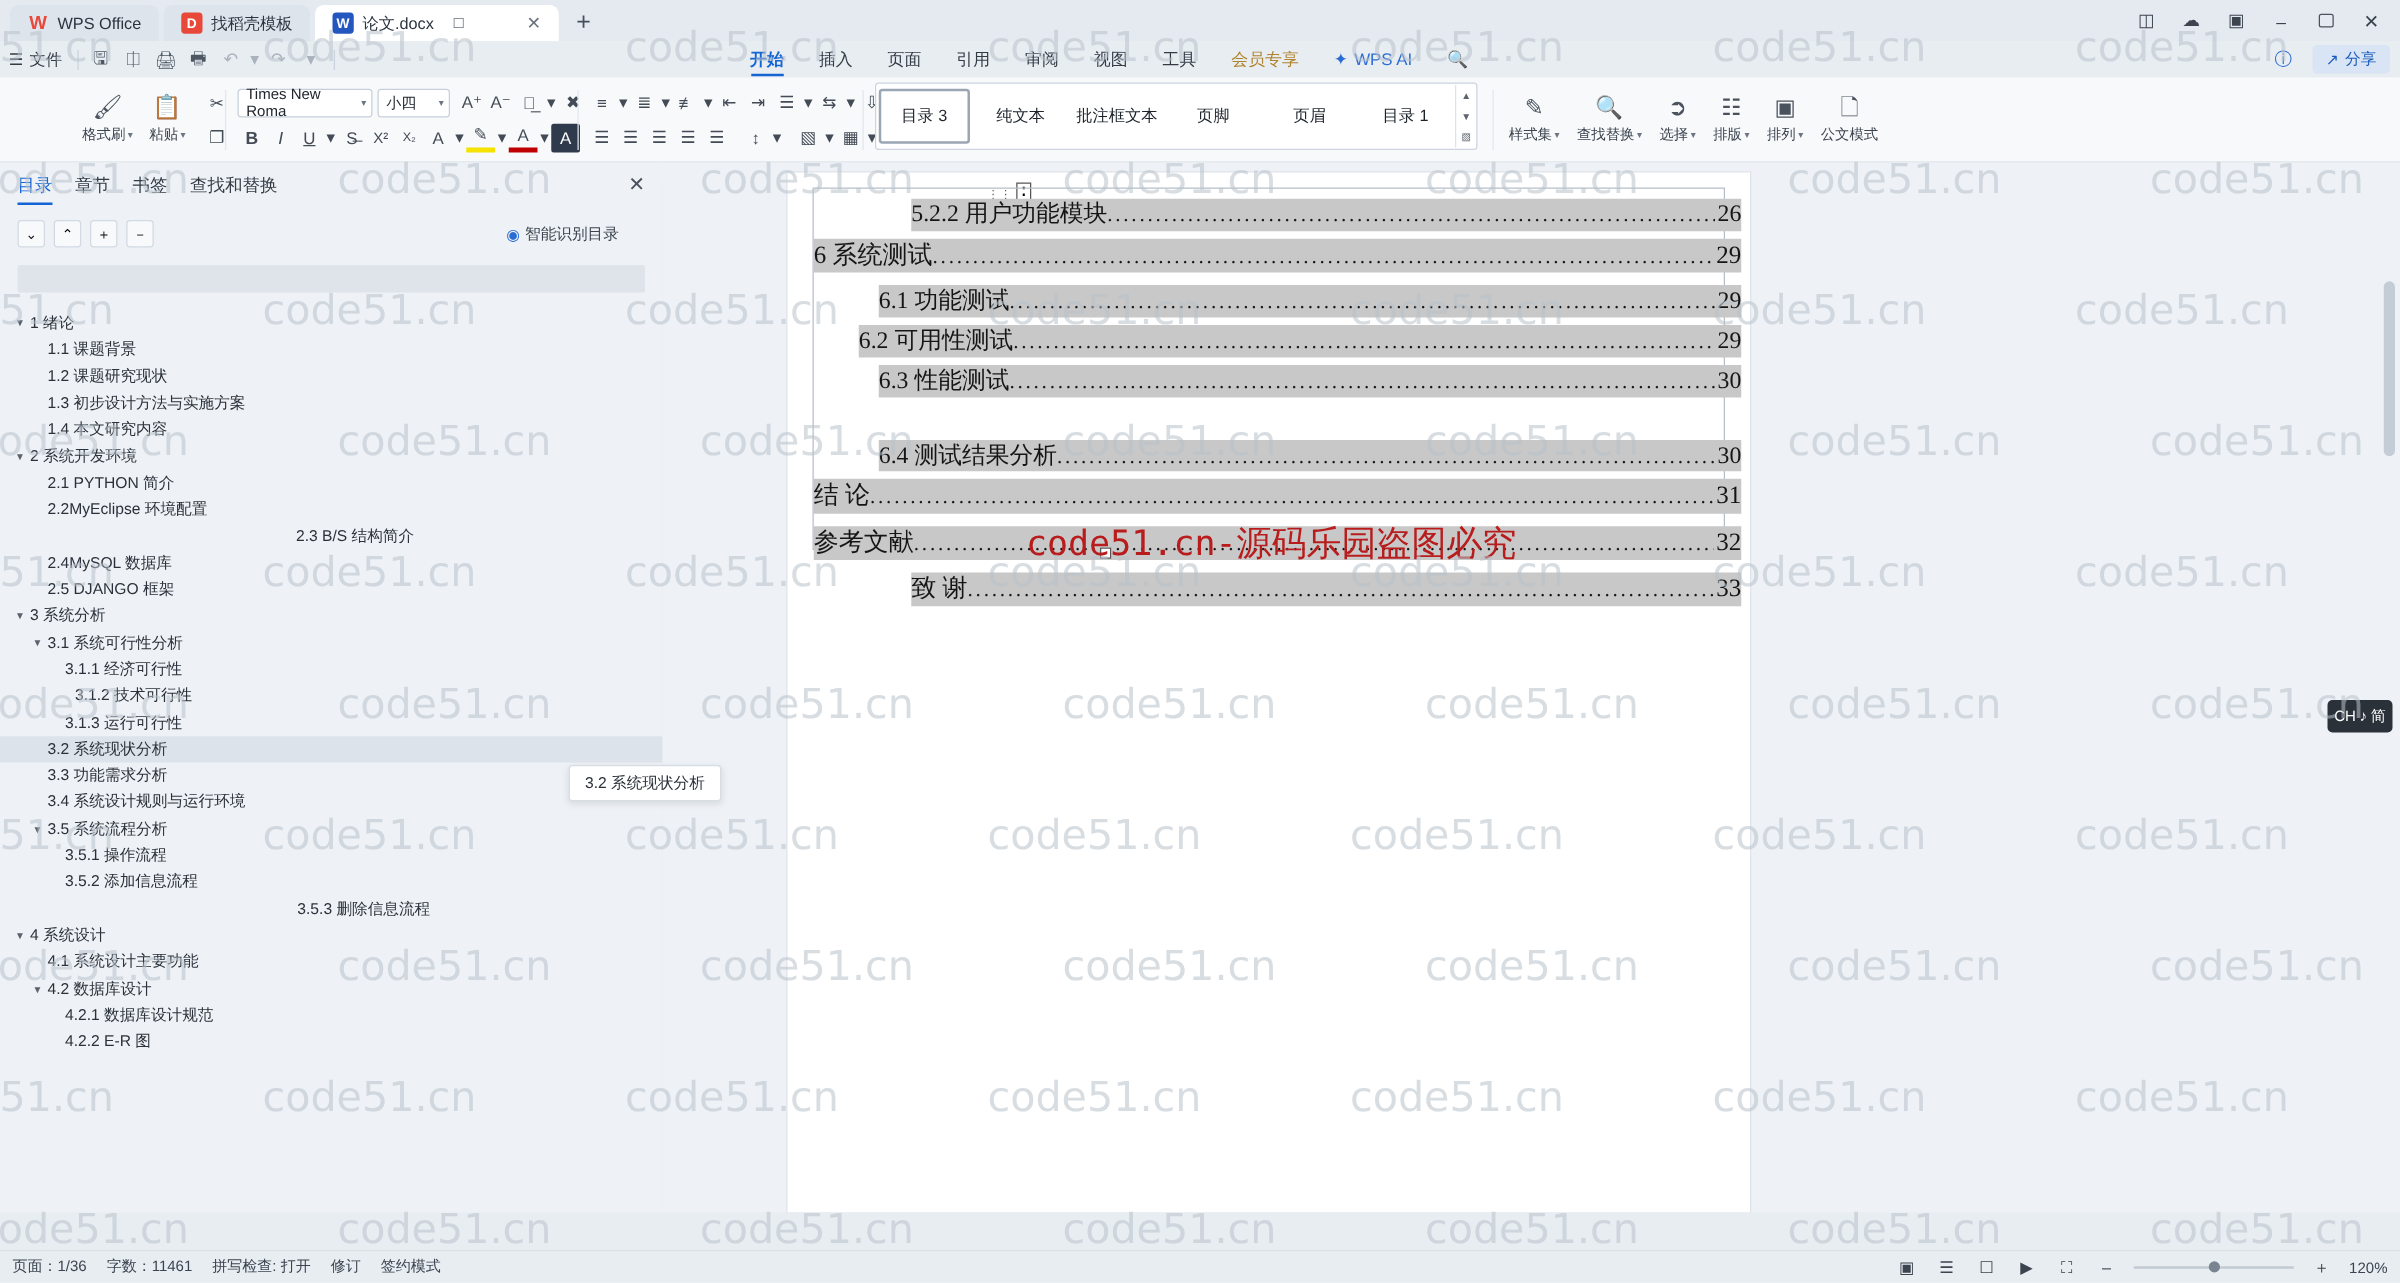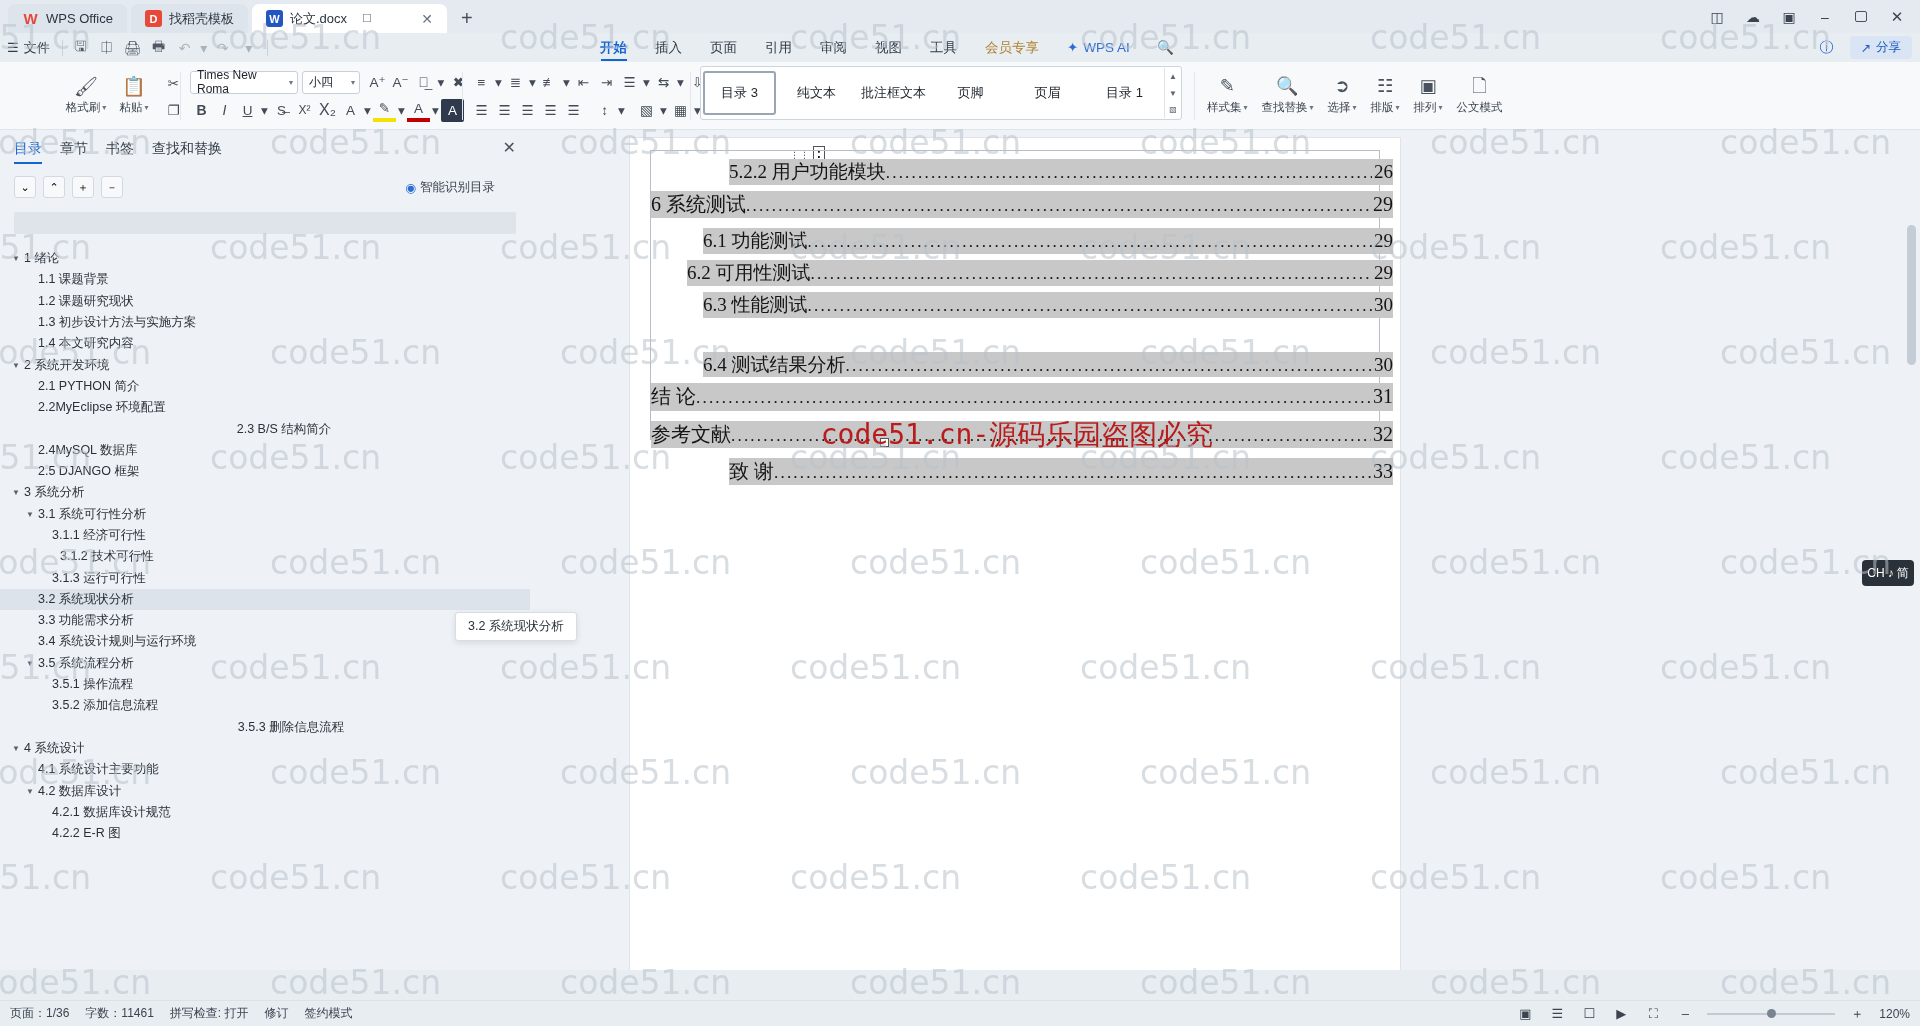--- a/index.html
+++ b/index.html
@@ -260,21 +260,21 @@
       <div class="smicon" style="width:12px">▾</div>
       <div class="smicon">✖</div>
     </div>
     <div style="display:flex;align-items:center">
       <div class="smicon" style="font-weight:bold;font-size:14px">B</div>
       <div class="smicon" style="font-style:italic;font-size:14px">I</div>
       <div class="smicon" style="text-decoration:underline">U</div>
       <div class="smicon" style="width:11px">▾</div>
       <div class="smicon">S̶</div>
       <div class="smicon" style="font-size:12px">X²</div>
-      <div class="smicon" style="font-size:16px">X₂</div>
+      <div class="smicon" style="font-size:10px">X₂</div>
       <div class="smicon">A</div>
       <div class="smicon" style="width:11px">▾</div>
       <div class="smicon" style="border-bottom:4px solid #f6e200">✎</div>
       <div class="smicon" style="width:11px">▾</div>
       <div class="smicon" style="border-bottom:4px solid #c00000">A</div>
       <div class="smicon" style="width:11px">▾</div>
       <div class="smicon" style="background:#2f3b4d;color:#fff;border-radius:2px">A</div>
     </div>
   </div>
   <div class="rsep" style="left:462px"></div>

